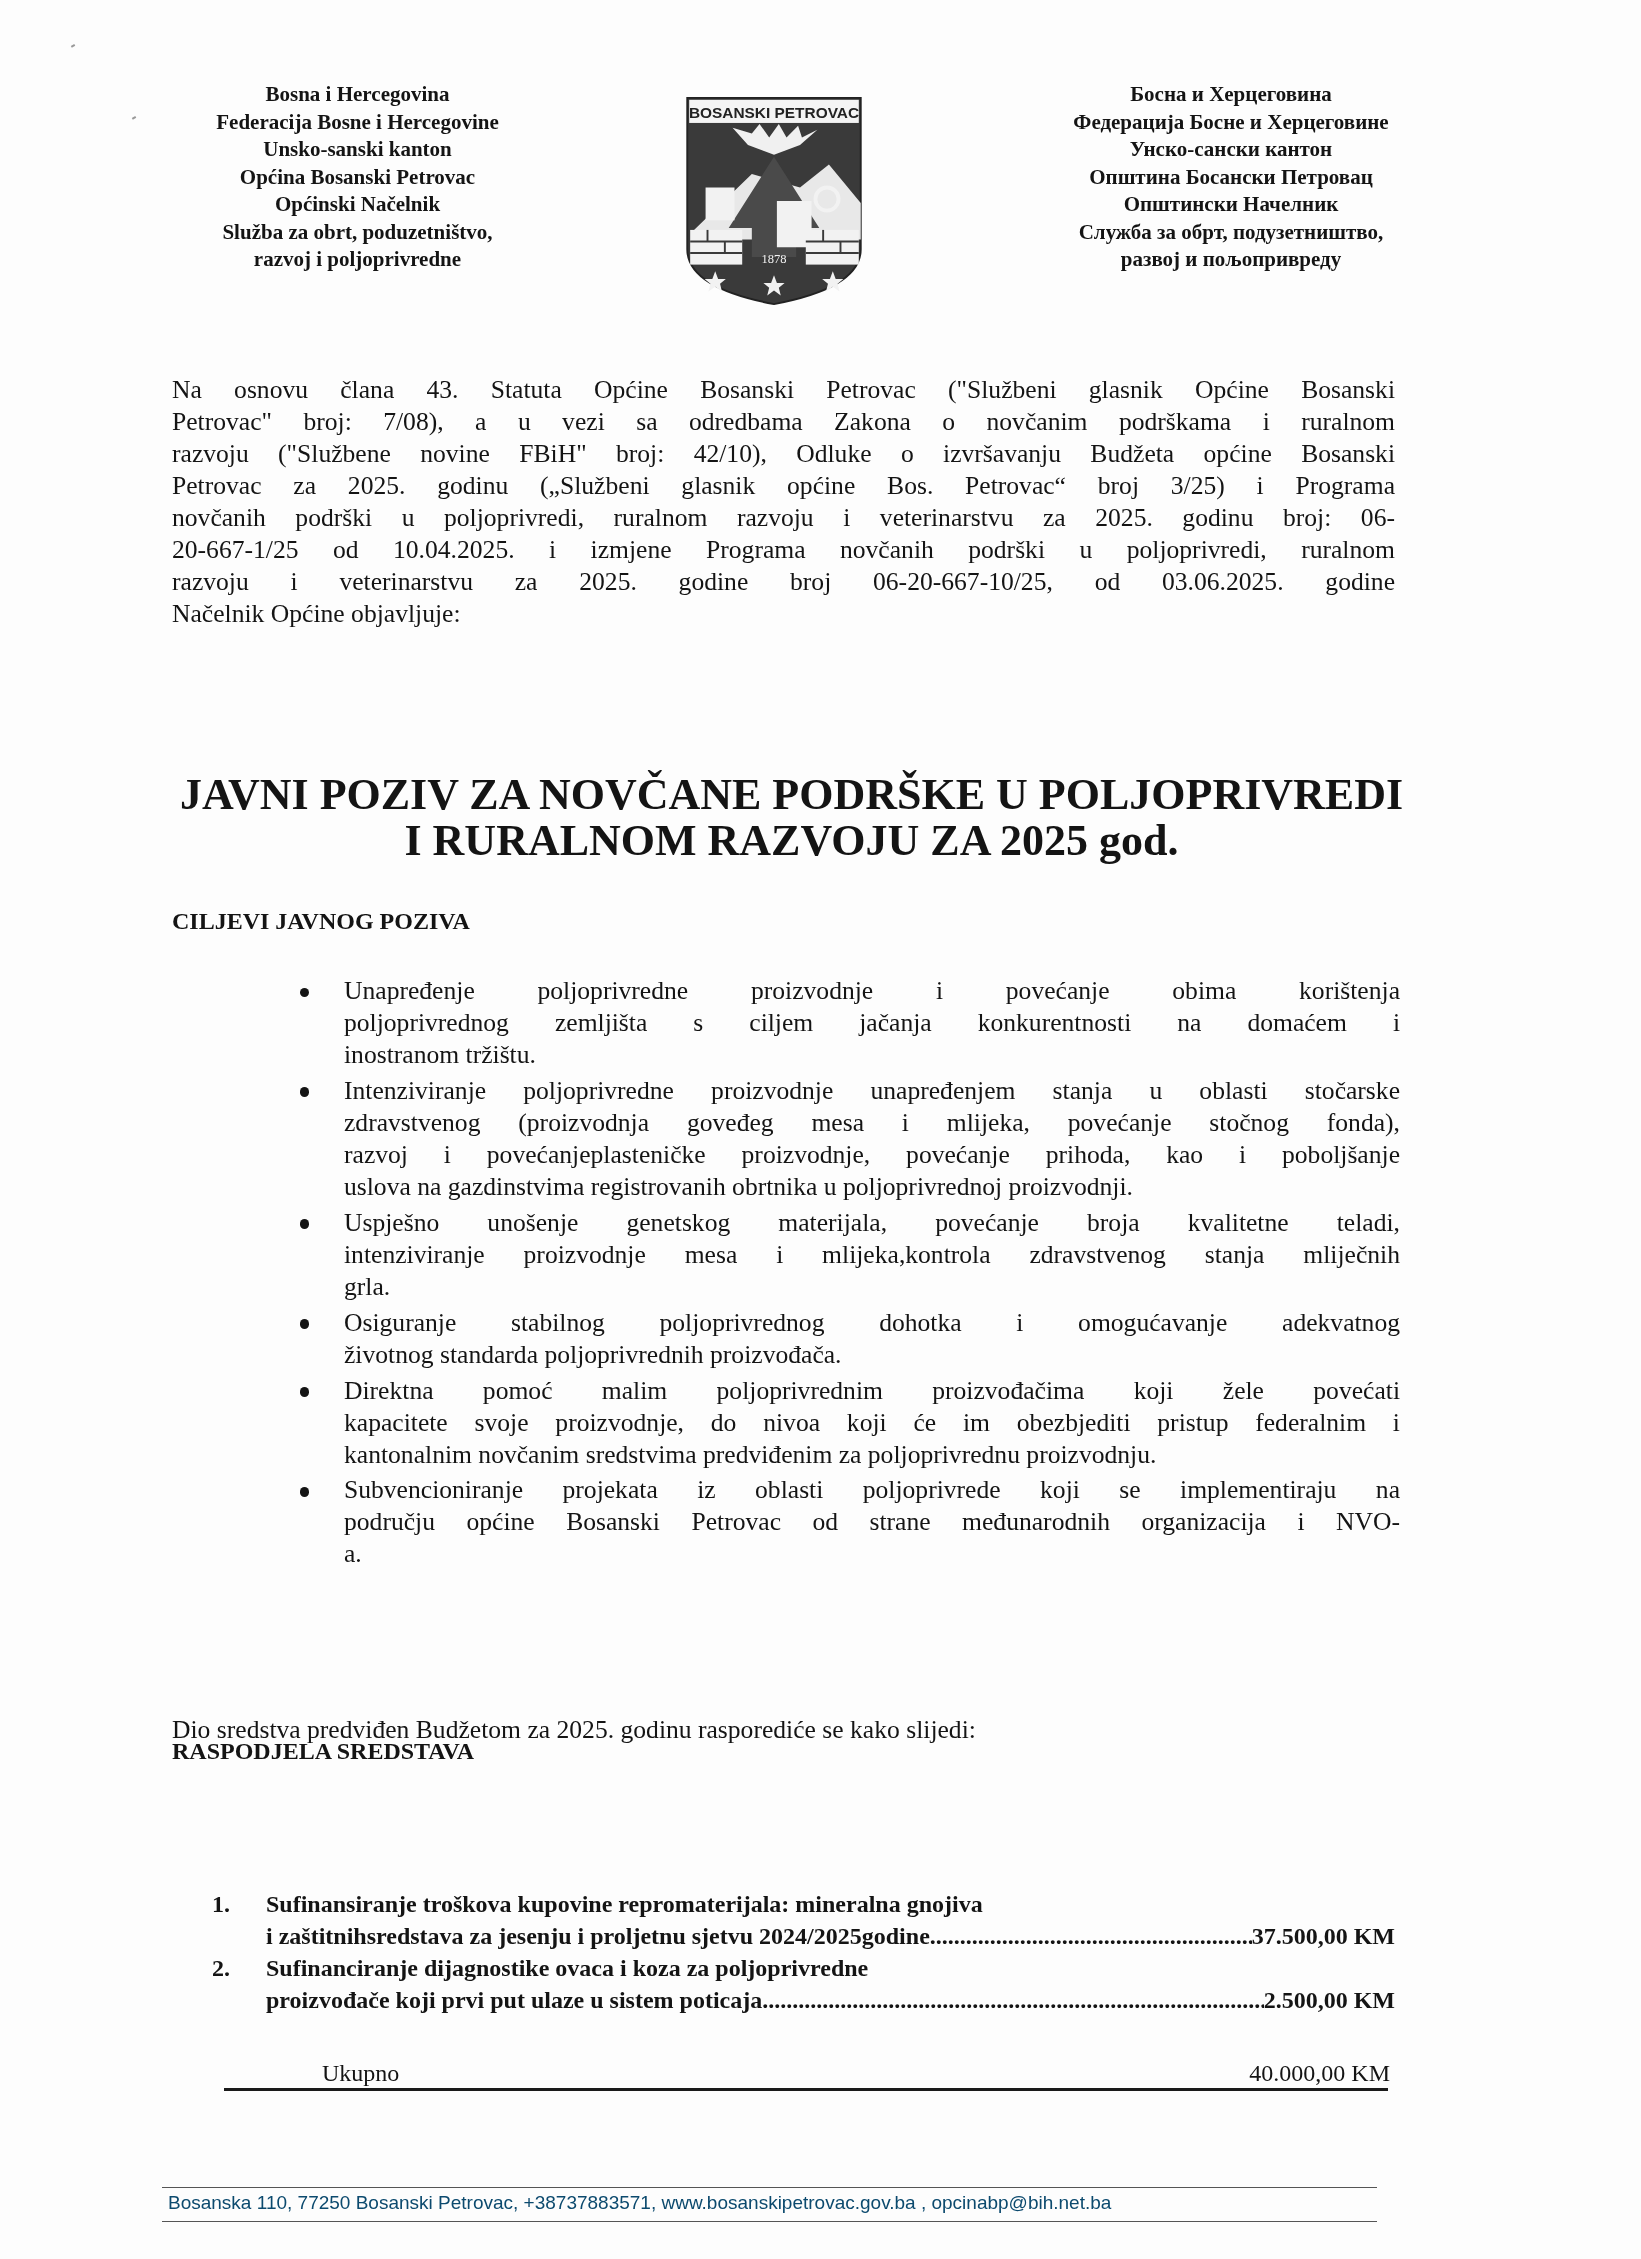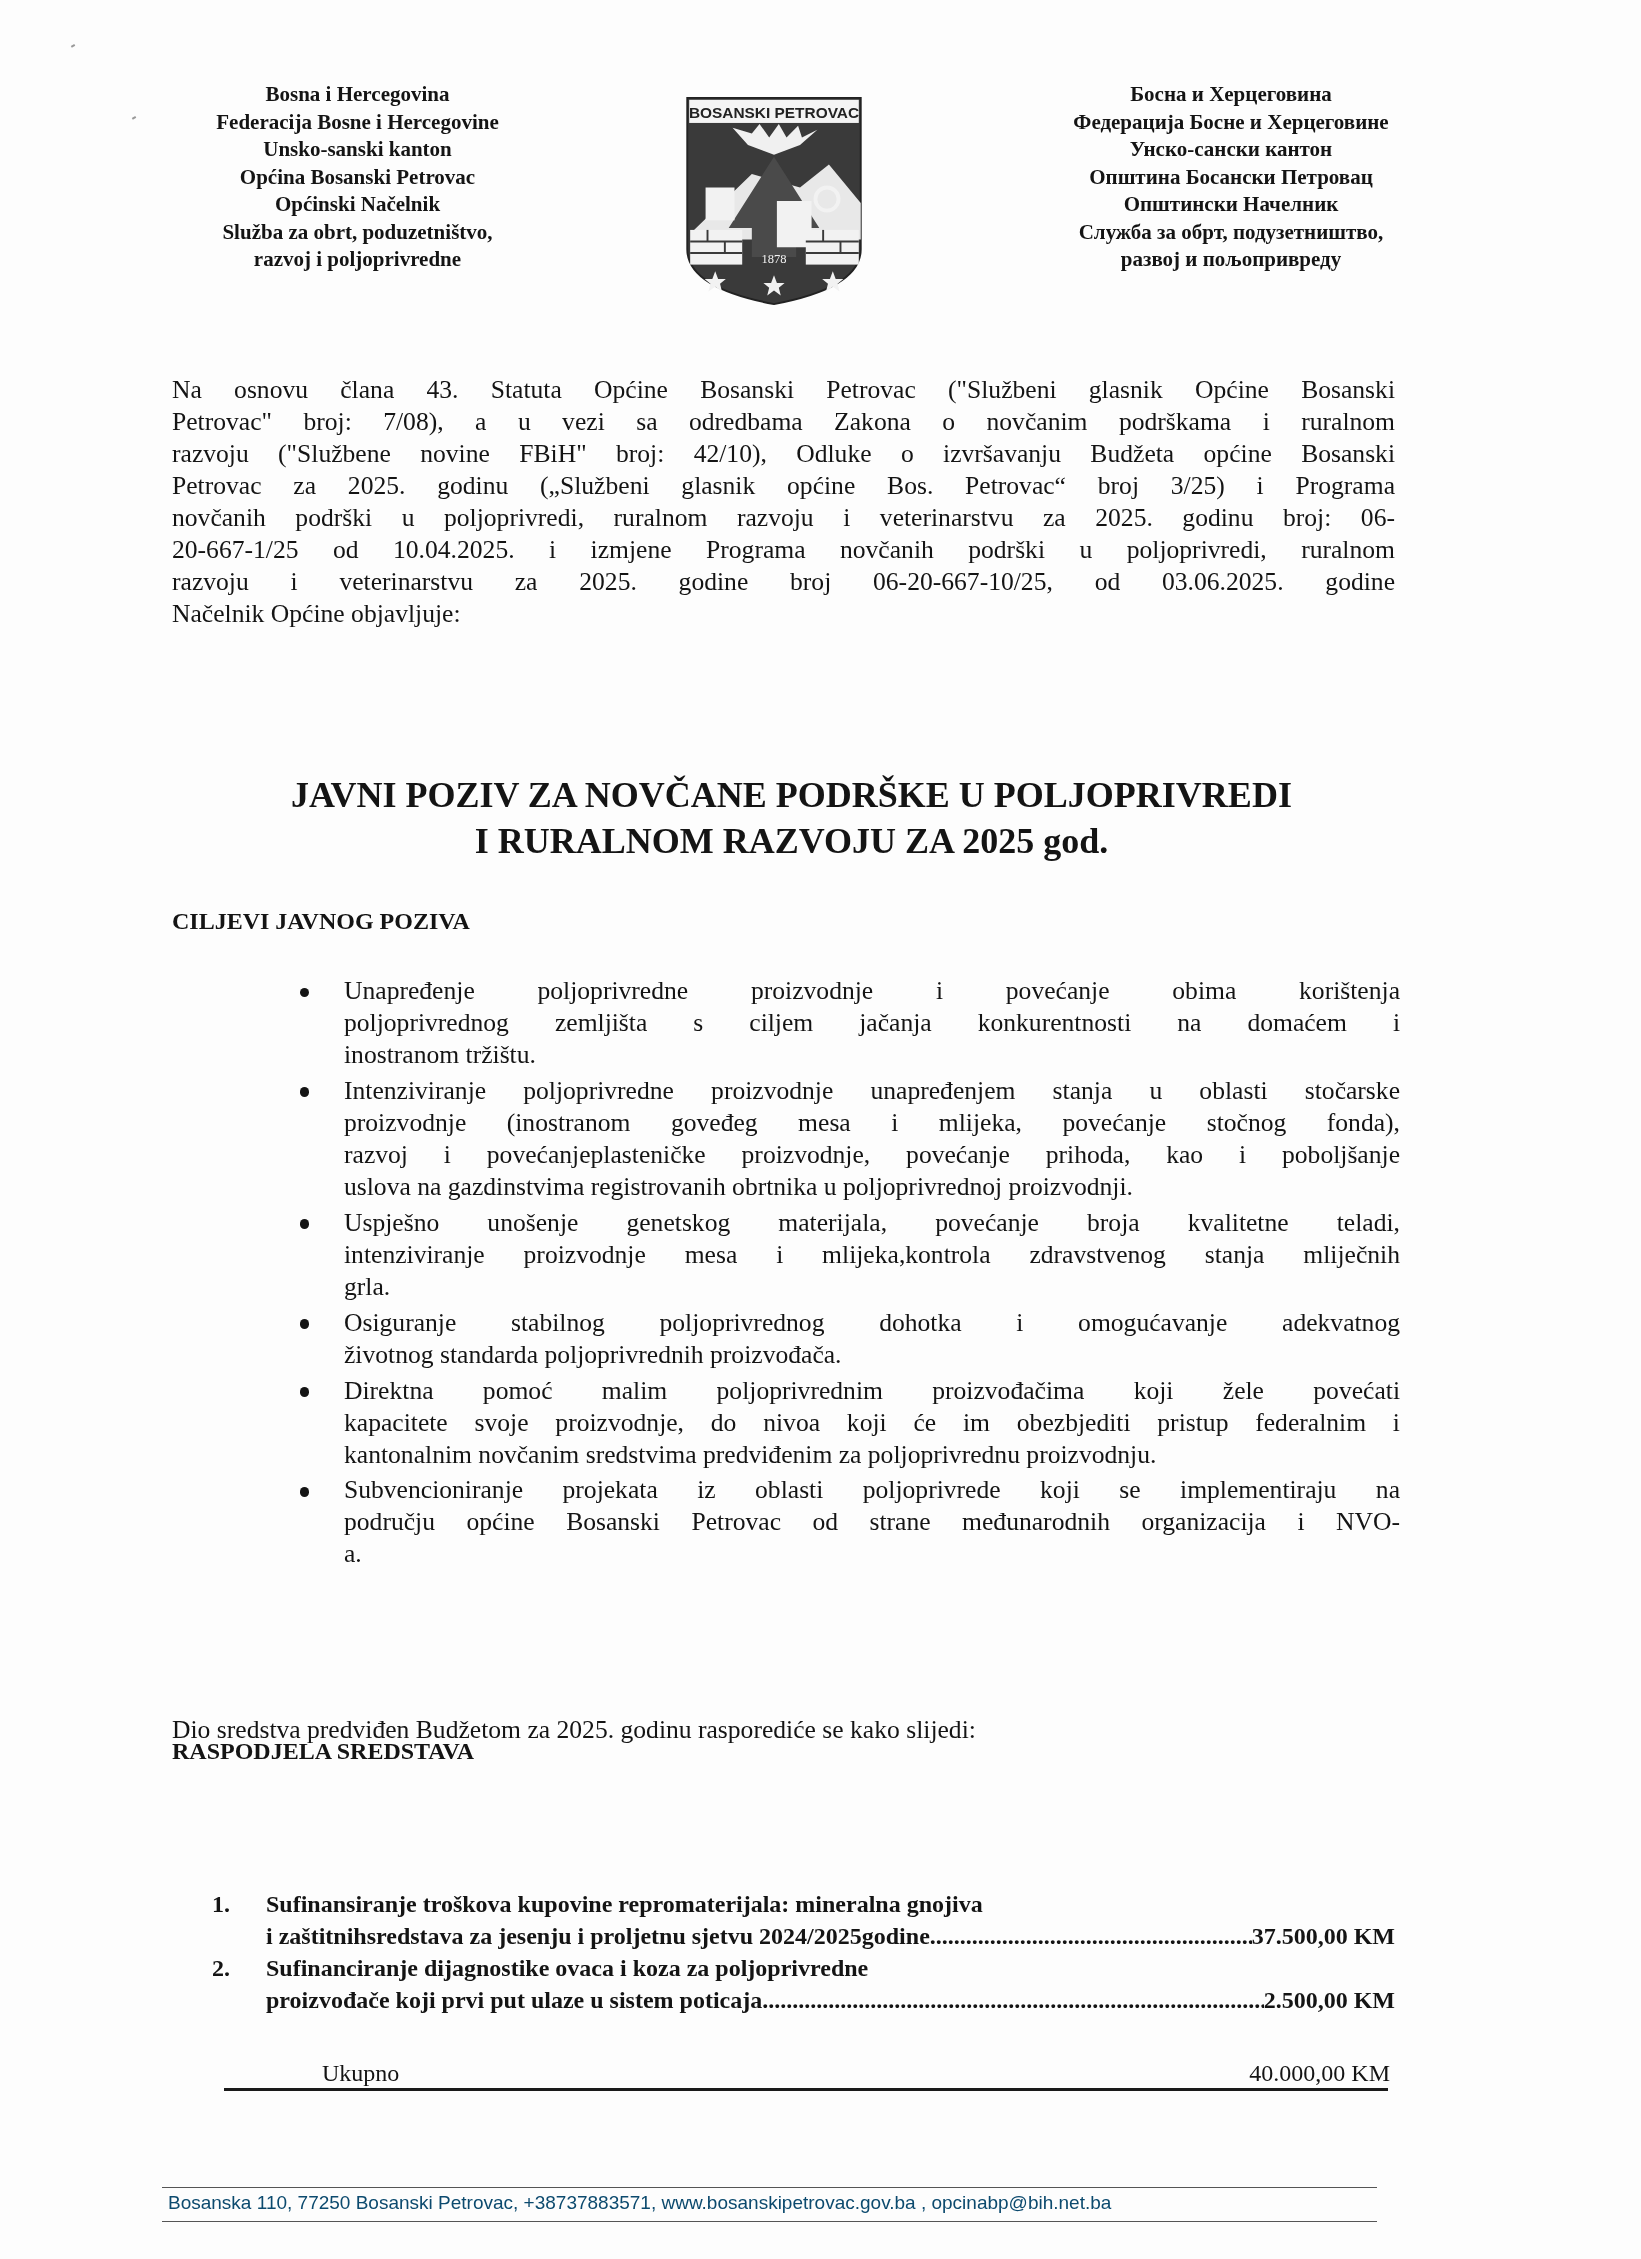--- a/index.html
+++ b/index.html
@@ -30,21 +30,21 @@
     position: absolute; left: 172px; width: 1223px;
     font-size: 25.6px; line-height: 32px;
     text-align: justify;
   }
   .line { display: block; text-align: justify; text-align-last: justify; white-space: nowrap; }
   .line.last { text-align-last: left; }
 
   .title {
     position: absolute; left: 164px; width: 1255px;
     text-align: center; font-weight: bold;
-    font-size: 36px; line-height: 46px;
+    font-size: 44px; line-height: 46px;
   }
   .sec-head {
     position: absolute; left: 172px;
     font-weight: bold; font-size: 24px;
   }
 
   .bullets {
     position: absolute; left: 290px; width: 1110px; top: 975px;
   }
   .bullet {
@@ -165,21 +165,21 @@
 <div class="bullets">
   <div class="bullet">
     <span class="dot"></span>
     <span class="line">Unapređenje poljoprivredne proizvodnje i povećanje obima korištenja</span>
     <span class="line">poljoprivrednog zemljišta s ciljem jačanja konkurentnosti na domaćem i</span>
     <span class="line last">inostranom tržištu.</span>
   </div>
   <div class="bullet">
     <span class="dot"></span>
     <span class="line">Intenziviranje poljoprivredne proizvodnje unapređenjem stanja u oblasti stočarske</span>
-    <span class="line">proizvodnje (inostranom goveđeg mesa i mlijeka, povećanje stočnog fonda),</span>
+    <span class="line">zdravstvenog (proizvodnja goveđeg mesa i mlijeka, povećanje stočnog fonda),</span>
     <span class="line">razvoj i povećanjeplasteničke proizvodnje, povećanje prihoda, kao i poboljšanje</span>
     <span class="line last">uslova na gazdinstvima registrovanih obrtnika u poljoprivrednoj proizvodnji.</span>
   </div>
   <div class="bullet">
     <span class="dot"></span>
     <span class="line">Uspješno unošenje genetskog materijala, povećanje broja kvalitetne teladi,</span>
     <span class="line">intenziviranje proizvodnje mesa i mlijeka,kontrola zdravstvenog stanja mliječnih</span>
     <span class="line last">grla.</span>
   </div>
   <div class="bullet">

